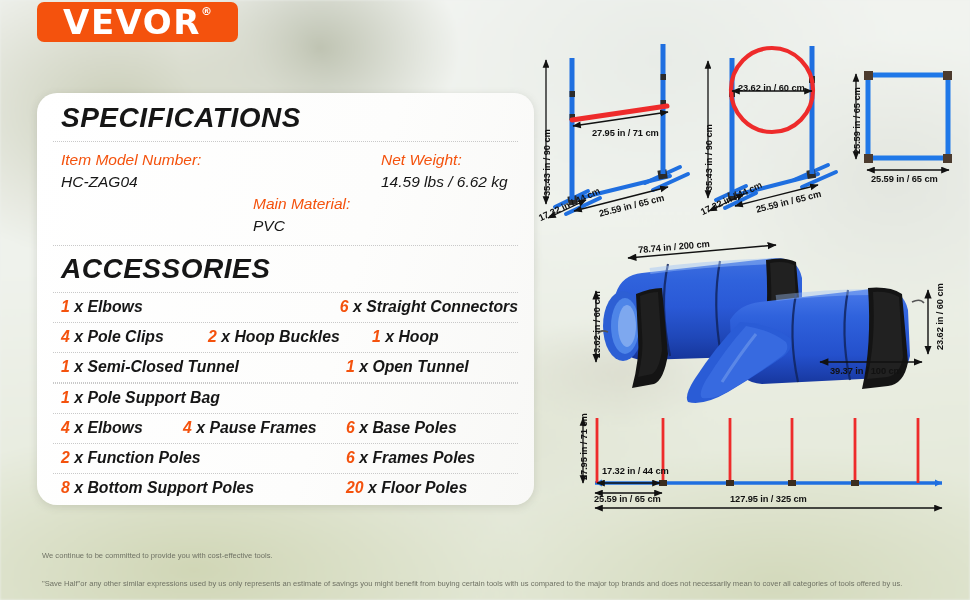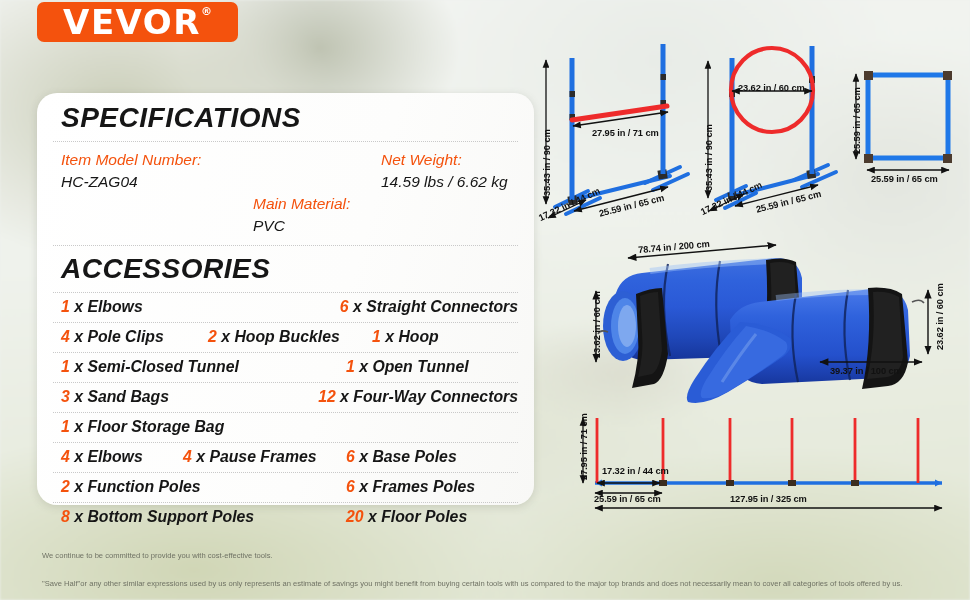--- a/index.html
+++ b/index.html
@@ -247,39 +247,27 @@
       <span class="acc-name">Semi-Closed Tunnel</span>
     </span>
     <span class="acc-item">
       <span class="acc-qty">1</span>
       <span class="acc-x">x</span>
       <span class="acc-name">Open Tunnel</span>
     </span>
   </div>
   <div class="dotted"></div>
 
-  <div class="acc-row">
-    <span class="acc-item" style="width:272px">
-      <span class="acc-qty">3</span>
-      <span class="acc-x">x</span>
-      <span class="acc-name">Sand Bags</span>
-    </span>
-    <span class="acc-item">
-      <span class="acc-qty">12</span>
-      <span class="acc-x">x</span>
-      <span class="acc-name">Four-Way Connectors</span>
-    </span>
-  </div>
   <div class="dotted"></div>
 
   <div class="acc-row">
     <span class="acc-item" style="width:285px">
       <span class="acc-qty">1</span>
       <span class="acc-x">x</span>
-      <span class="acc-name">Floor Storage Bag</span>
+      <span class="acc-name">Pole Support Bag</span>
     </span>
   </div>
   <div class="dotted"></div>
 
   <div class="acc-row">
     <span class="acc-item" style="width:122px">
       <span class="acc-qty">4</span>
       <span class="acc-x">x</span>
       <span class="acc-name">Elbows</span>
     </span>

